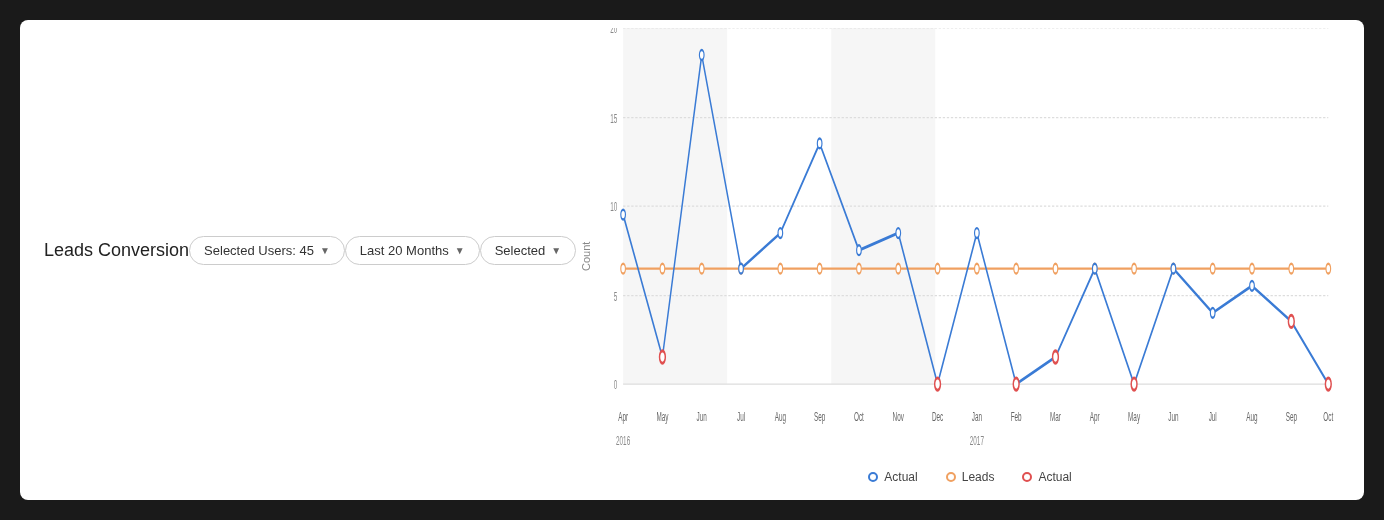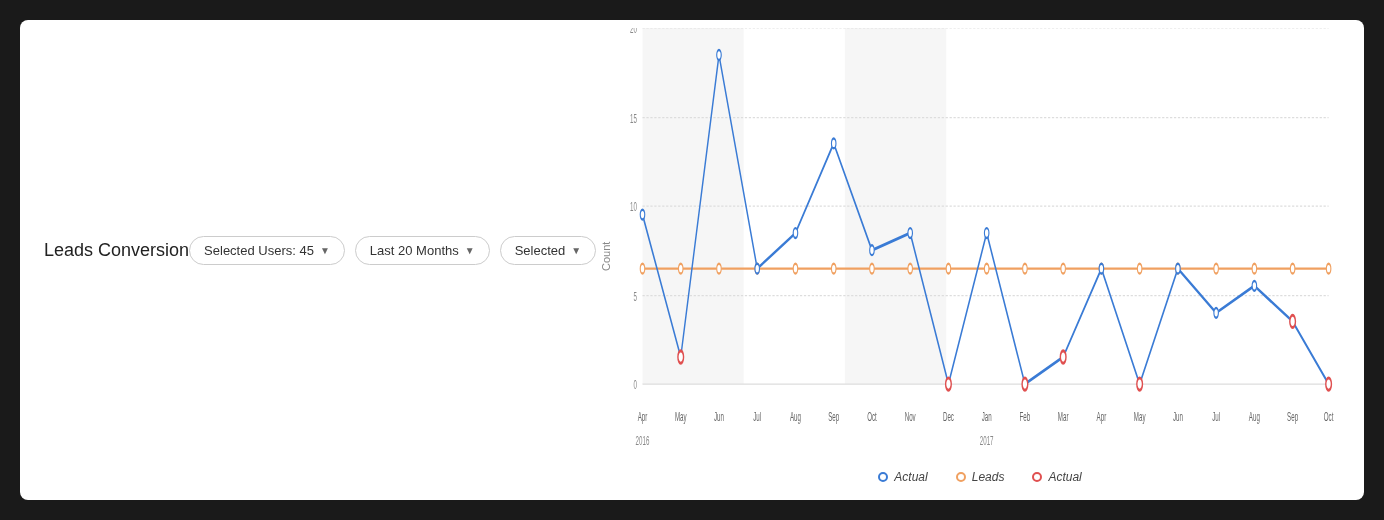--- a/index.html
+++ b/index.html
@@ -26,21 +26,20 @@
       justify-content: space-between;
       margin-bottom: 12px;
     }
     .title {
       font-size: 18px;
       font-weight: 500;
       color: #222;
     }
     .controls {
       display: flex;
-      gap: 10px;
     }
     .dropdown-btn {
       display: flex;
       align-items: center;
       gap: 6px;
       border: 1.5px solid #ccc;
       border-radius: 20px;
       padding: 6px 14px;
       background: #fff;
       font-size: 13px;
@@ -81,21 +80,20 @@
       width: 100%;
       height: 100%;
     }
     .legend {
       display: flex;
       align-items: center;
       justify-content: center;
       gap: 28px;
       font-size: 12px;
       color: #444;
-      font-style: italic;
     }
     .legend-item {
       display: flex;
       align-items: center;
       gap: 6px;
     }
     .legend-dot {
       width: 10px;
       height: 10px;
       border-radius: 50%;

